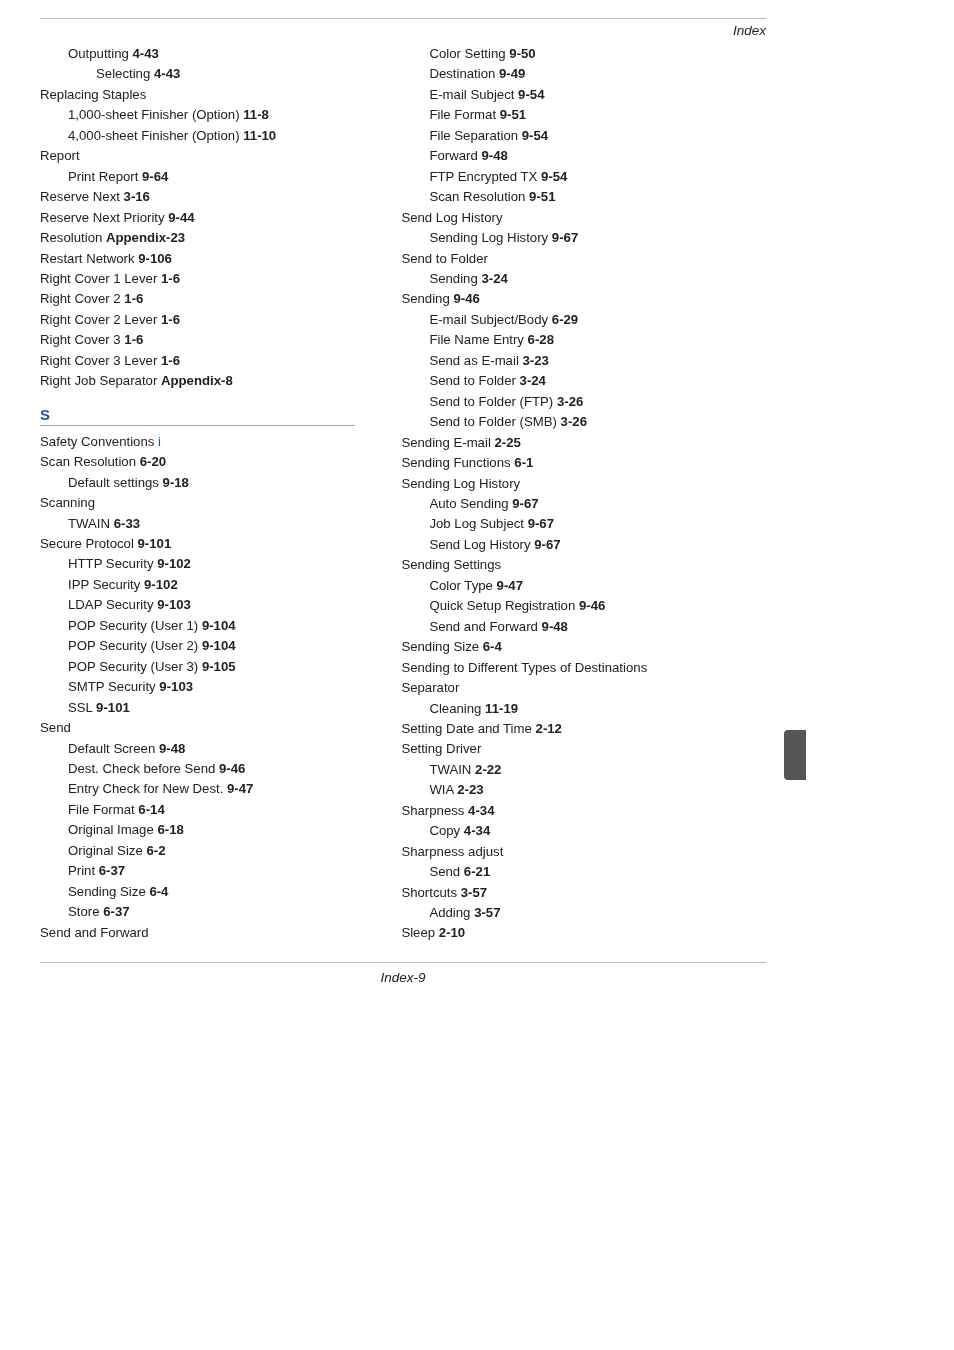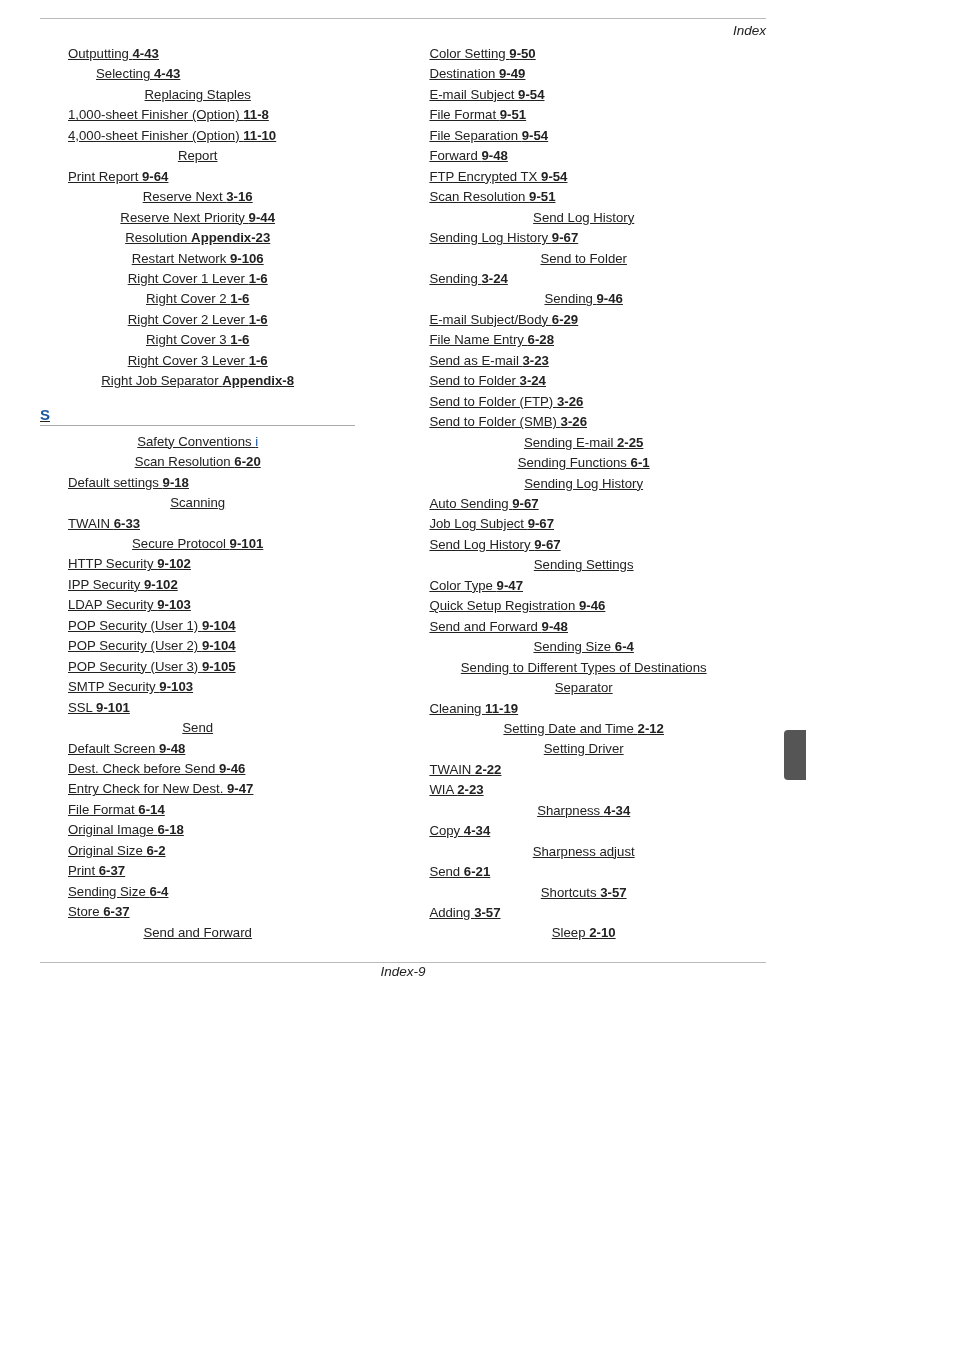--- a/index.html
+++ b/index.html
@@ -28,37 +28,35 @@
       margin-bottom: 6px;
     }
     .header-title {
       font-style: italic;
       font-size: 13.5px;
       color: #222;
     }
     .content-area {
       display: flex;
       gap: 16px;
-      text-decoration: underline;
     }
     .col-left {
       width: 430px;
       padding-right: 20px;
     }
     .col-right {
       width: 484px;
       padding-left: 10px;
     }
     .index-entry {
       line-height: 1.55;
       font-size: 13.2px;
     }
     .index-entry .main {
       display: block;
-      text-align: center;
     }
     .index-entry .sub {
       display: block;
       padding-left: 28px;
     }
     .index-entry .subsub {
       display: block;
       padding-left: 56px;
     }
     .section-heading {
@@ -72,21 +70,21 @@
       border-bottom: 1.5px solid #aaa;
       margin-bottom: 6px;
     }
     .bottom-rule {
       border-top: 1.5px solid #bbb;
       margin-top: 18px;
     }
     .footer-row {
       display: flex;
       justify-content: center;
-      margin-top: 1px;
+      margin-top: 7px;
     }
     .footer-title {
       font-style: italic;
       font-size: 13.5px;
       color: #222;
     }
     .tab-indicator {
       position: absolute;
       right: 0;
       top: 730px;

